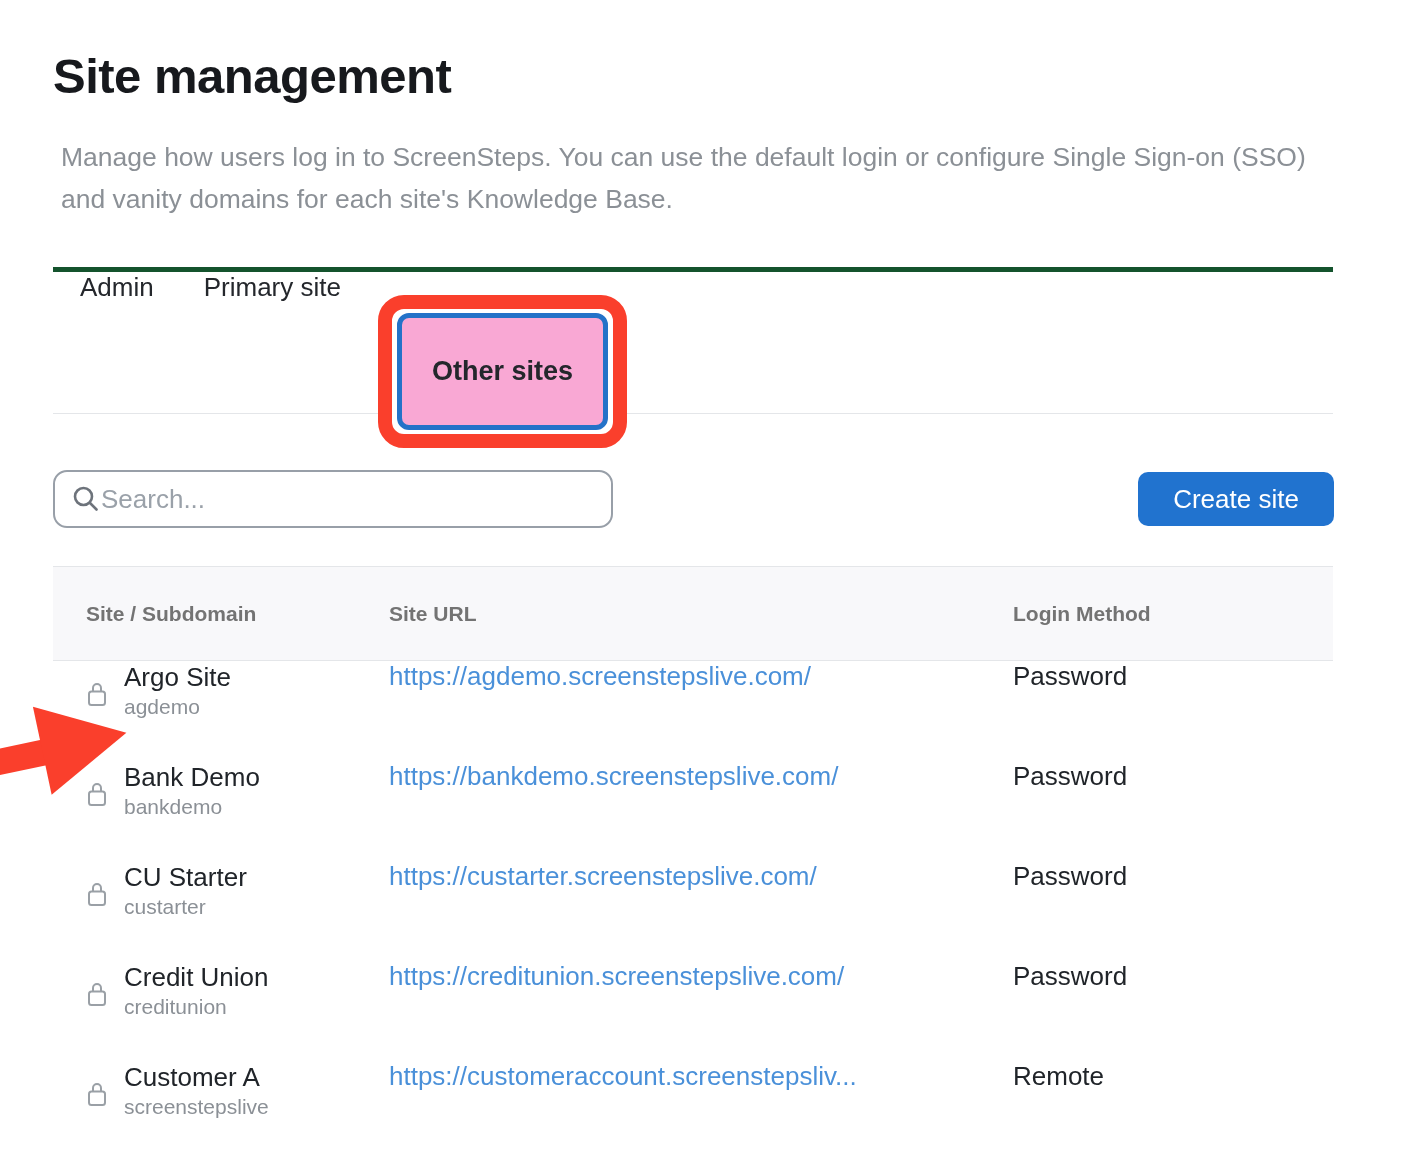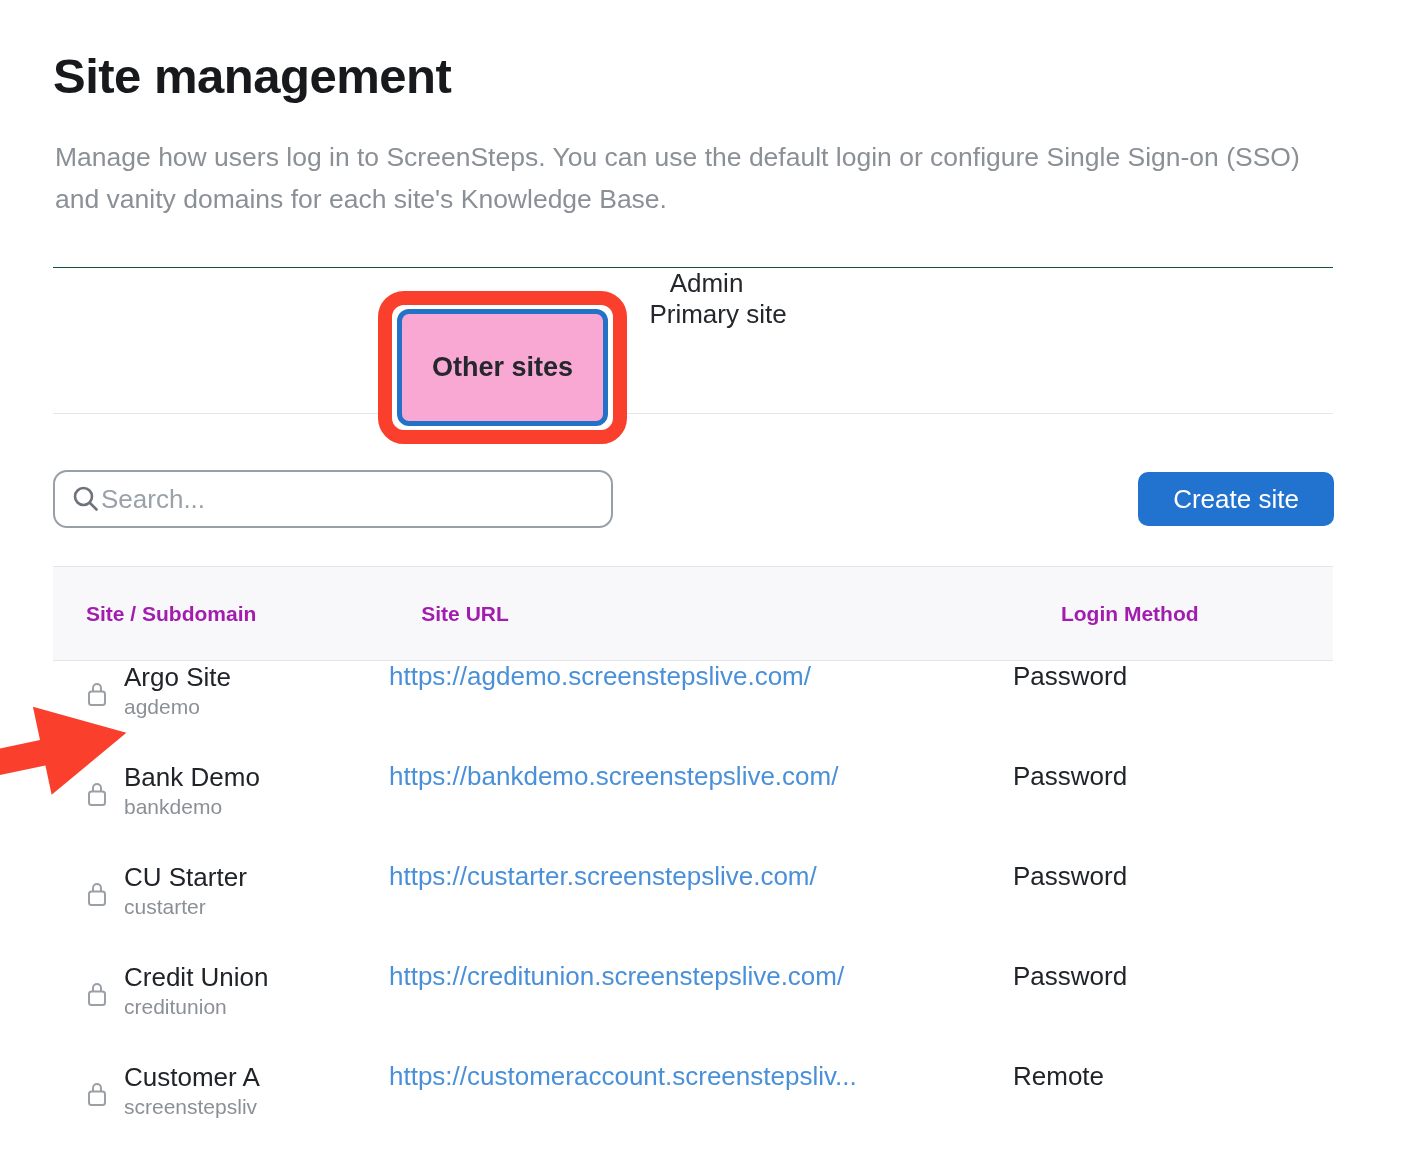--- a/index.html
+++ b/index.html
@@ -11,30 +11,30 @@
   }
   .page { position: relative; width: 1408px; height: 1174px; background: #fff; padding-left: 16px; }
 
   
   .page-title {
     position: absolute; left: 53px; top: 48px;
     font-size: 49px; font-weight: 700; color: #17191d;
     letter-spacing: -0.5px;
   }
   .page-desc {
-    position: absolute; left: 55px; top: 136px; width: 1285px;
+    position: absolute; left: 61px; top: 136px; width: 1285px;
     font-size: 26.5px; line-height: 42px; color: #8b9096;
   }
 
   
   .tabs-row {
     position: absolute; left: 53px; top: 267px; width: 1280px; height: 147px;
-    border-top: 1px solid #14532d;
+    border-top: 5px solid #14532d;
     border-bottom: 1px solid #e4e6e9;
-    display: flex; align-items: center; flex-direction: column;
+    display: flex; align-items: flex-start;
   }
   .tab-plain {
     font-size: 26px; color: #24272c; cursor: pointer; white-space: nowrap;
   }
   .tab-admin { margin-left: 27px; }
   .tab-primary { margin-left: 50px; }
 
   .tab-annotation {
     position: absolute; left: 325px; top: 23px;
     border: 14px solid #fa3f2c; border-radius: 26px;
@@ -68,21 +68,21 @@
     font-size: 26px; cursor: pointer;
     display: flex; align-items: center; justify-content: center;
   }
 
   
   .table { position: absolute; left: 53px; top: 566px; width: 1280px; }
   .thead {
     height: 95px; background: #f8f8fa;
     border-top: 1px solid #e4e6e9; border-bottom: 1px solid #e4e6e9;
     display: flex; align-items: center;
-    font-size: 21px; font-weight: 700; color: #a21caf; gap: 48px;
+    font-size: 21px; font-weight: 700; color: #737373;
   }
   .col-site   { width: 336px; padding-left: 33px; }
   .col-url    { width: 624px; }
   .col-login  { width: 287px; }
   .trow {
     height: 100px; display: flex; align-items: flex-start;
   }
   .cell-site { width: 336px; padding-left: 33px; display: flex; align-items: center; }
   .lock { margin-right: 16px; flex: 0 0 auto; margin-top: 6px; }
   .site-names { display: flex; flex-direction: column; }
@@ -195,21 +195,21 @@
     </div>
 
     <div class="trow">
       <div class="cell-site">
         <svg class="lock" width="22" height="28" viewBox="0 0 22 28">
           <rect x="3" y="11.5" width="16" height="13.5" rx="2.5" fill="none" stroke="#9aa0a6" stroke-width="2"></rect>
           <path d="M7 11.5 V8 a4 4 0 0 1 8 0 V11.5" fill="none" stroke="#9aa0a6" stroke-width="2"></path>
         </svg>
         <div class="site-names">
           <span class="site-name">Customer A</span>
-          <span class="site-sub">screenstepsliv</span>
+          <span class="site-sub">screenstepslive</span>
         </div>
       </div>
       <div class="cell-url"><a>https://customeraccount.screenstepsliv...</a></div>
       <div class="cell-login">Remote</div>
     </div>
   </div>
 
   <svg class="arrow-annotation" width="132" height="112" viewBox="0 0 132 112">
     <g transform="rotate(-12 55 55)" fill="#fa3f2c">
       <rect x="-24" y="44" width="72" height="26"></rect>

